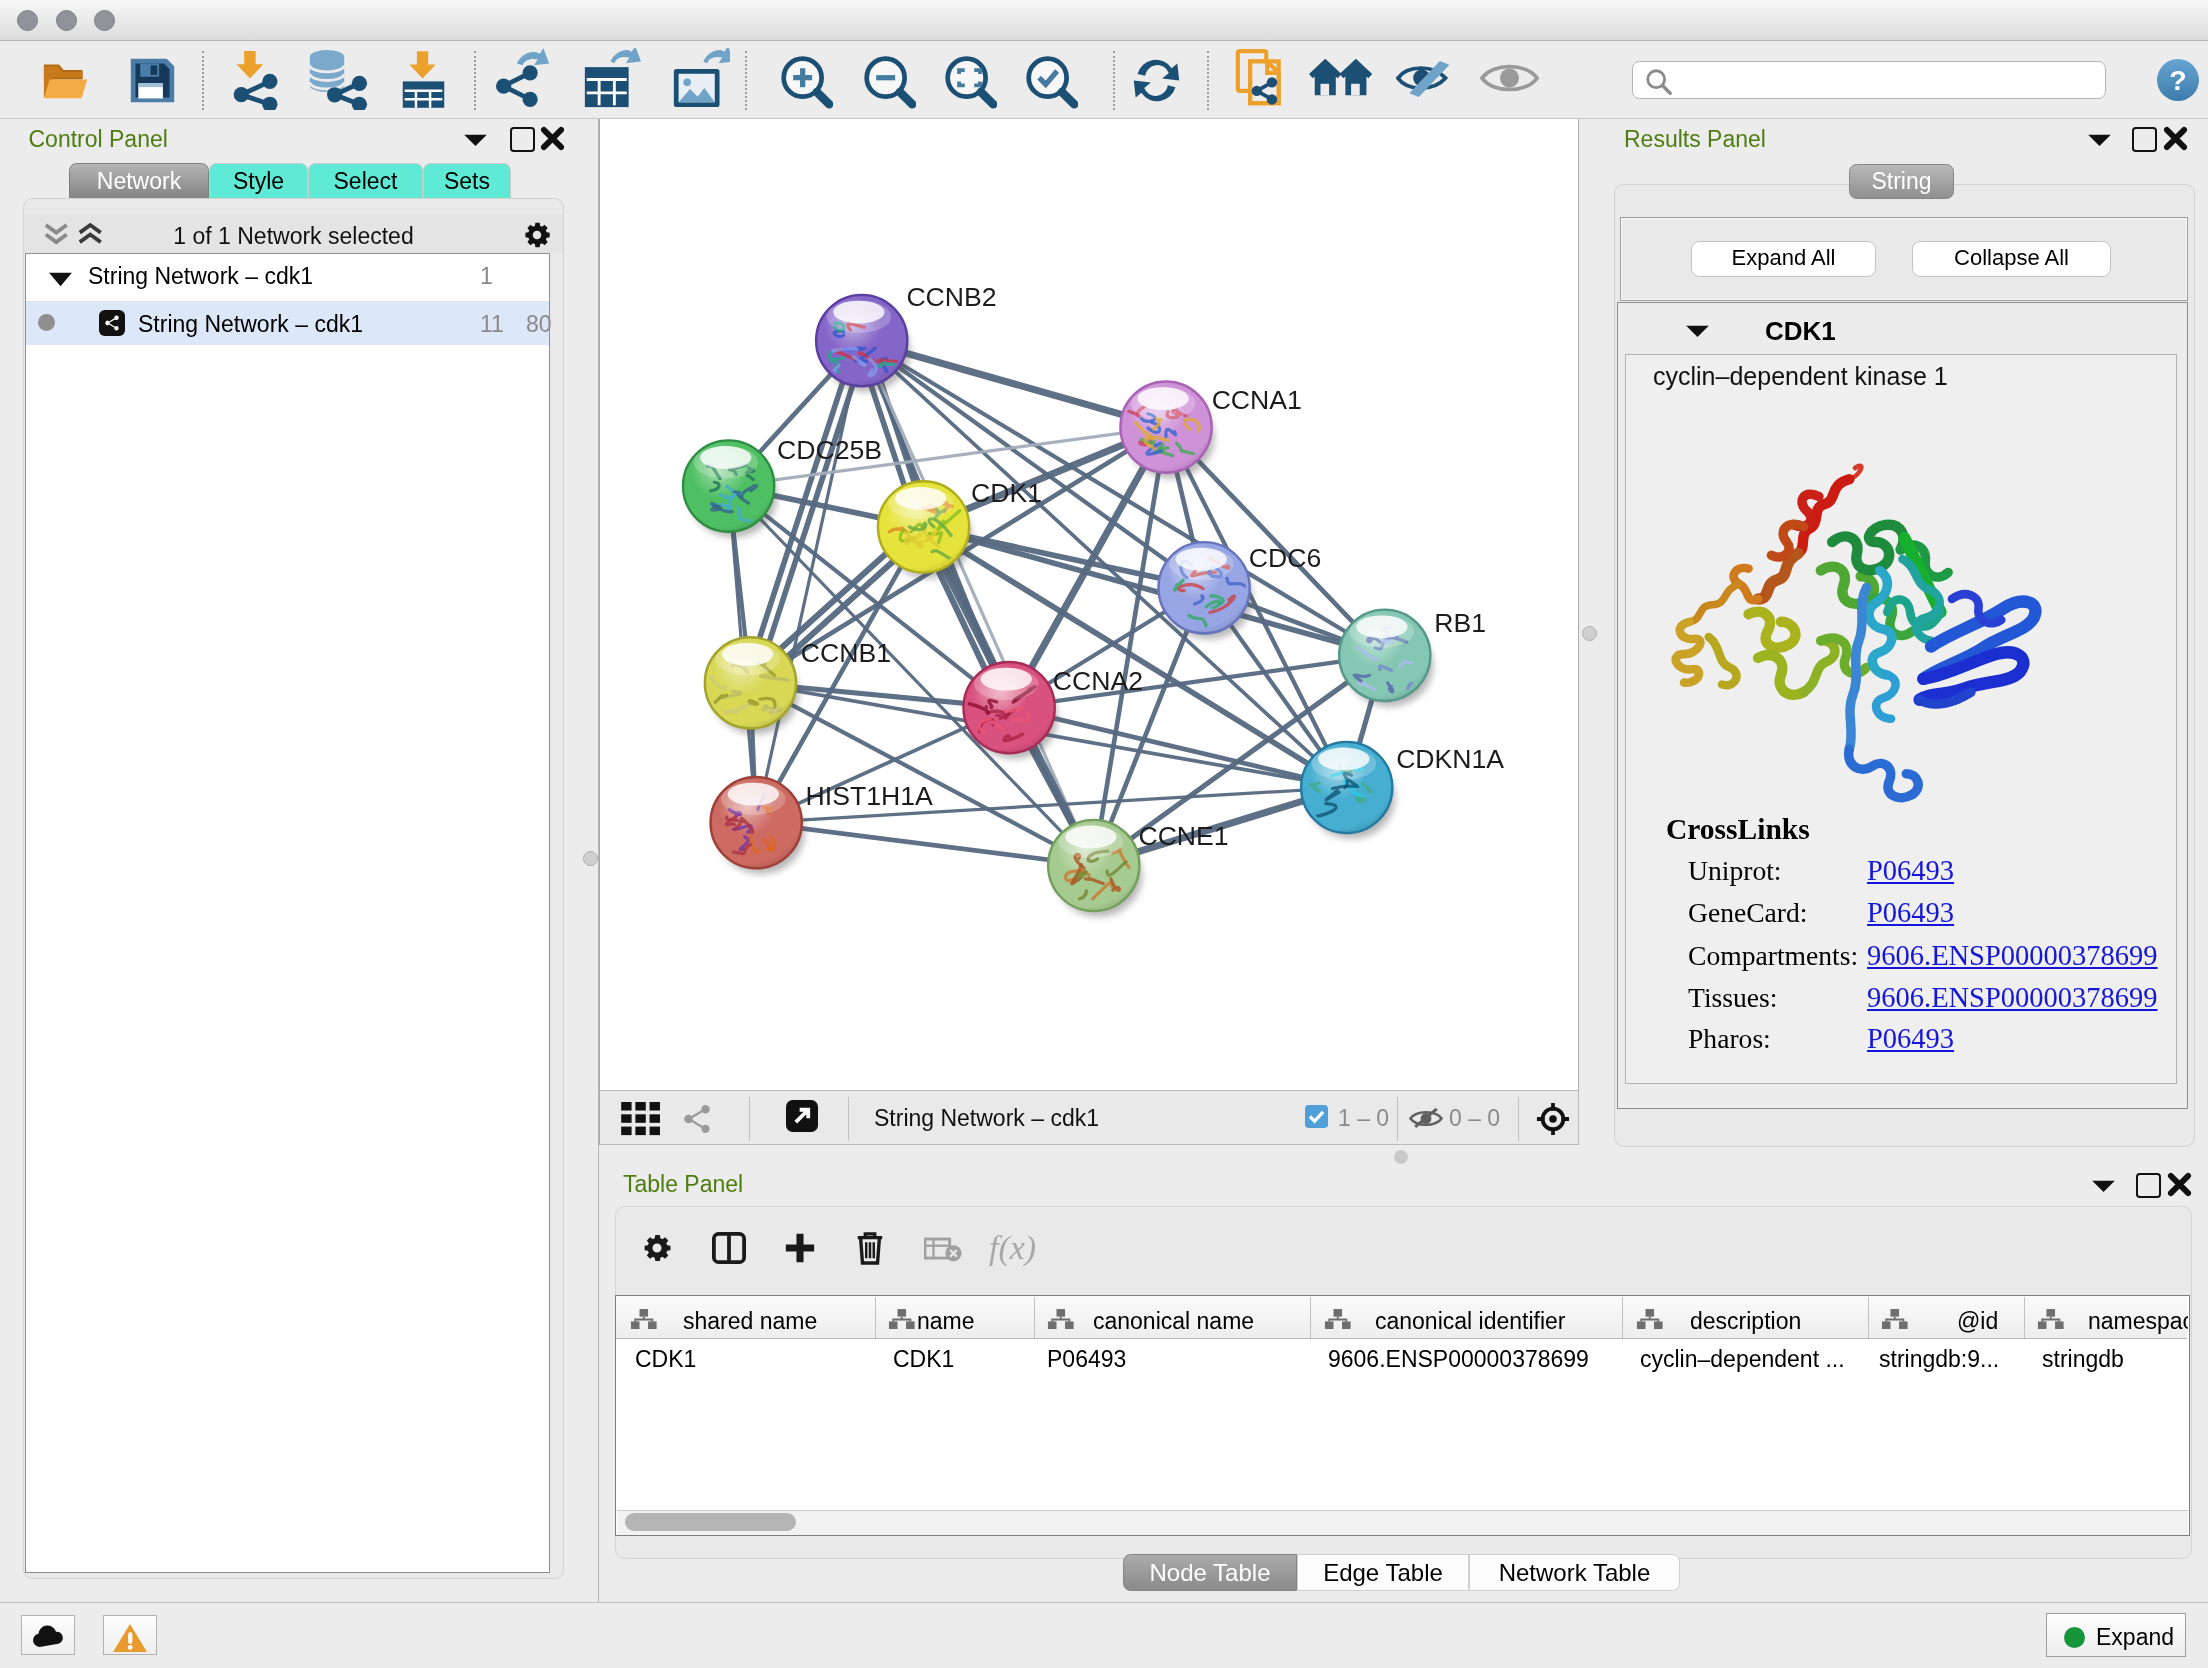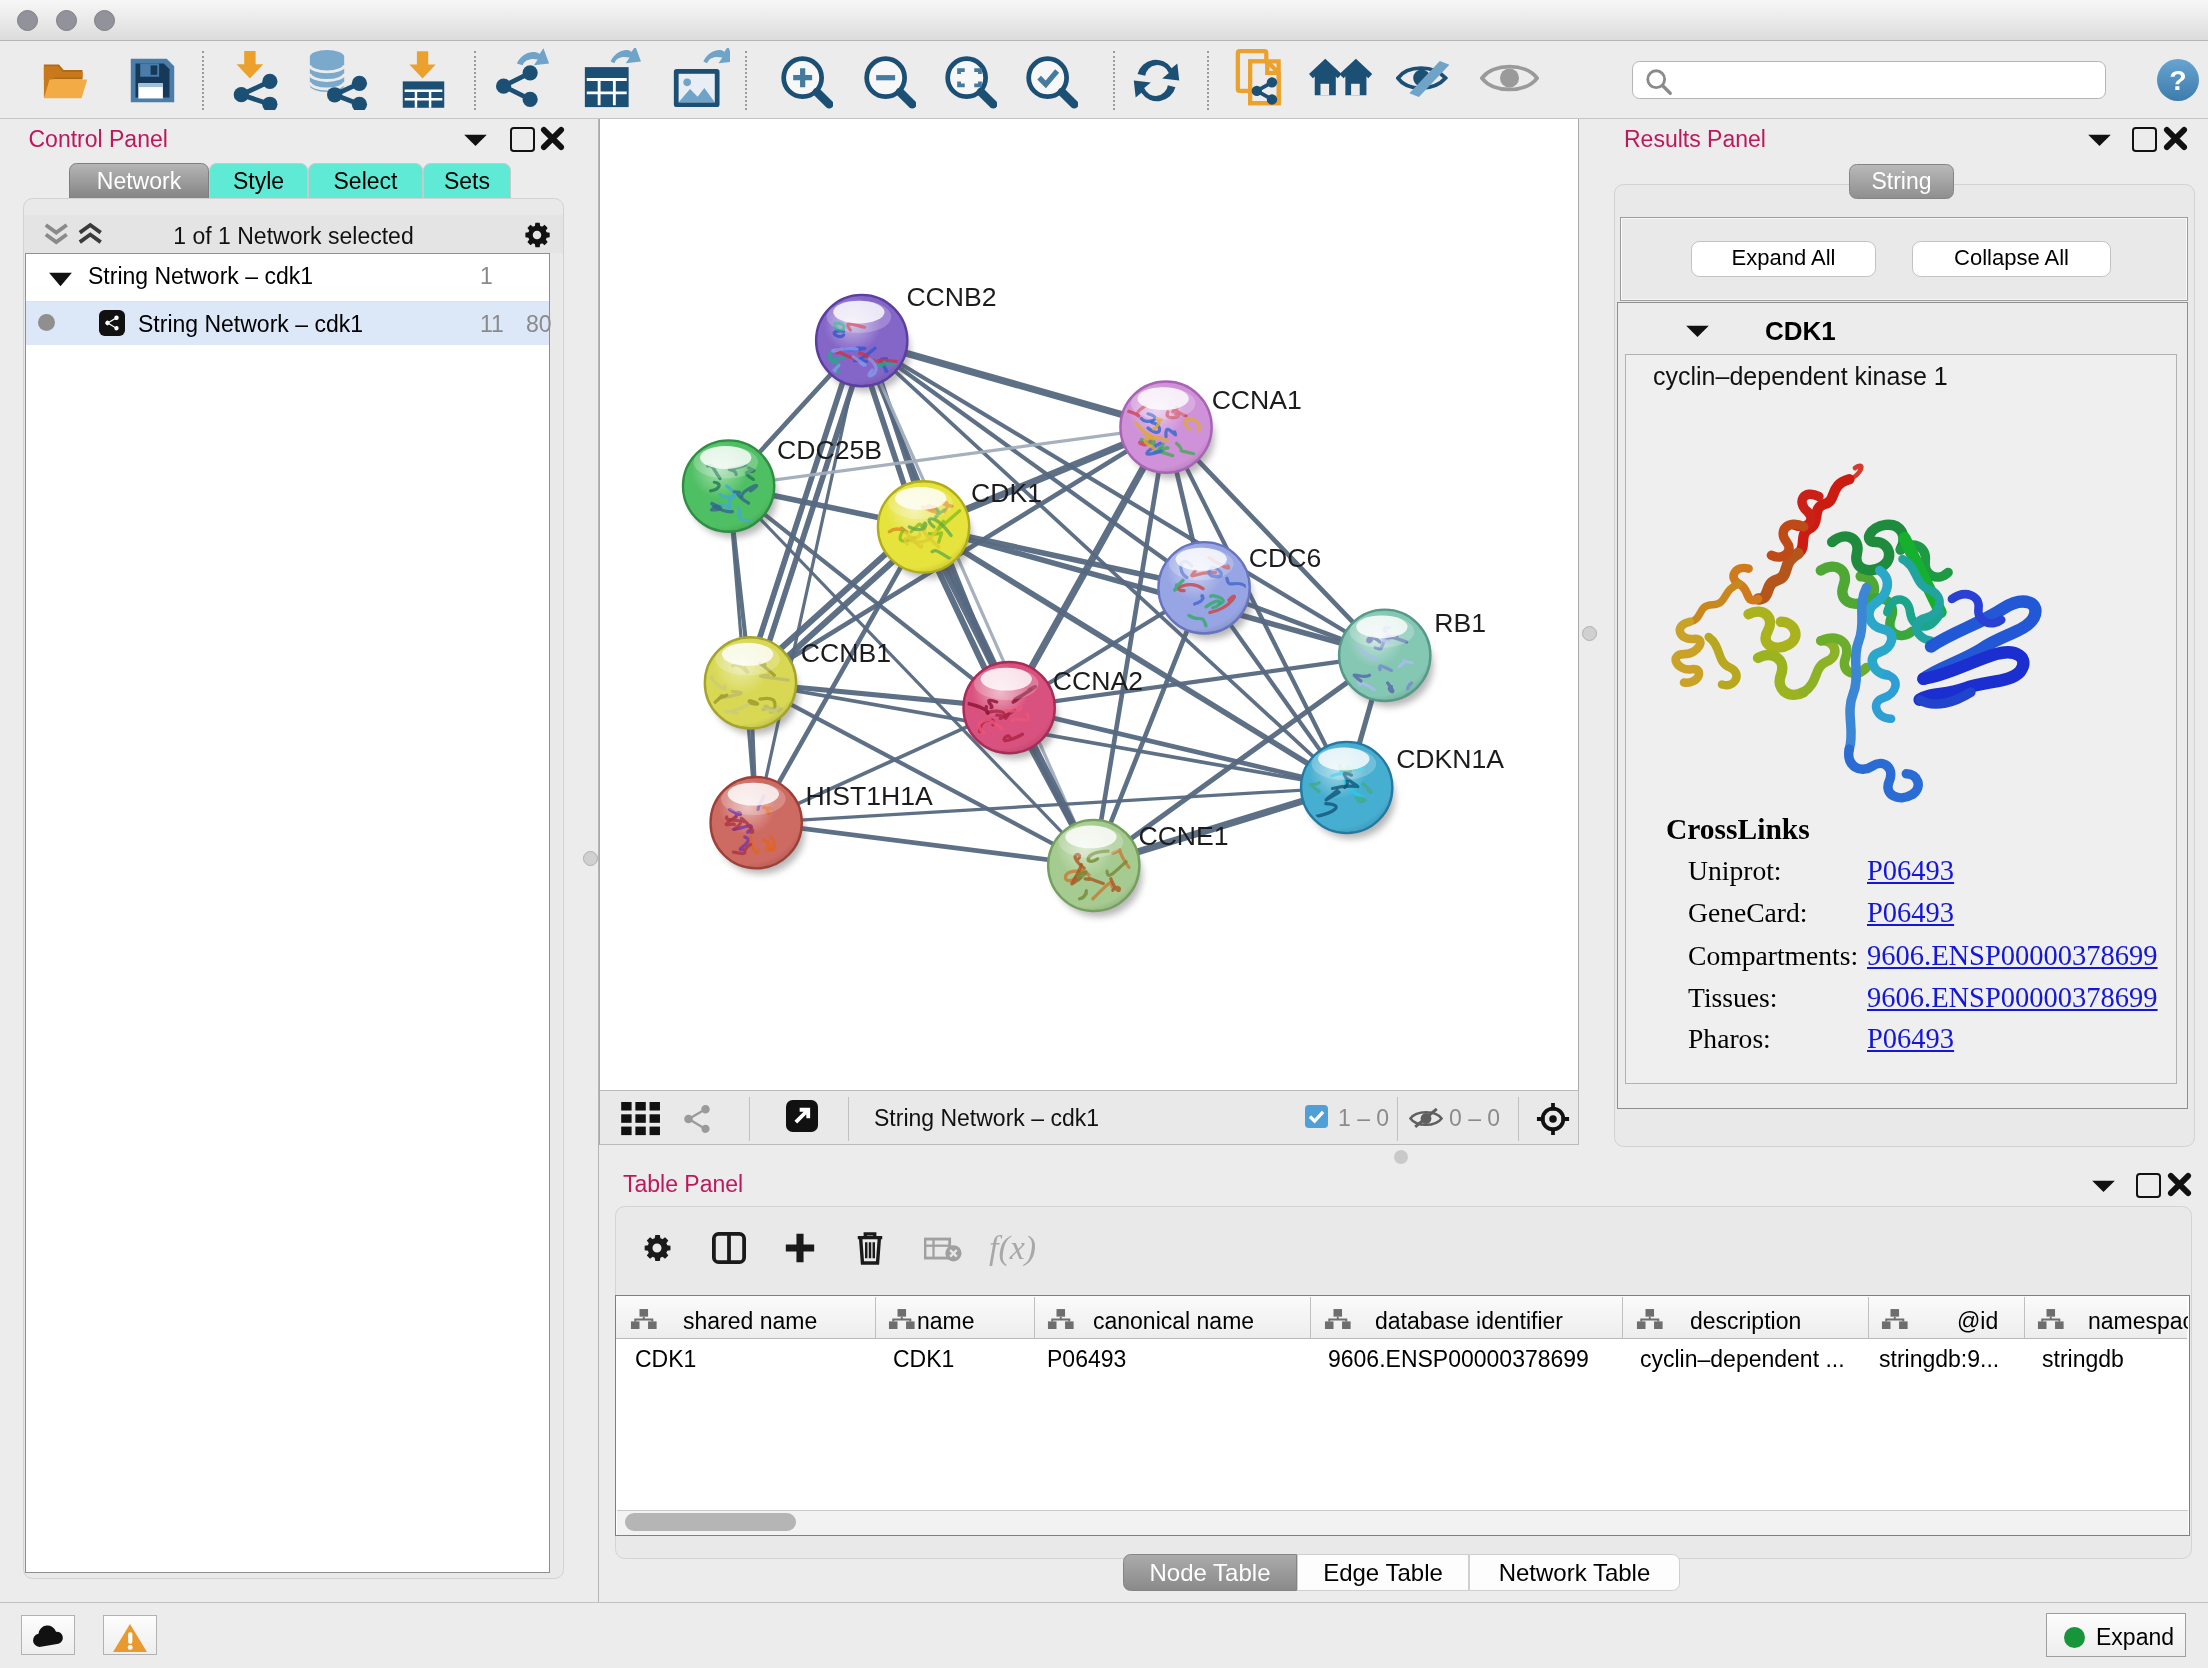--- a/index.html
+++ b/index.html
@@ -12,21 +12,21 @@
   .tl{position:absolute;top:9.5px;width:21px;height:21px;border-radius:50%;
     background:#92929a;border:1px solid #7d7d85;box-sizing:border-box;}
   #title{position:absolute;top:5.7px;left:0;width:2208px;text-align:center;
     font-size:24px;font-weight:600;color:#2e2e2e;}
   
   #toolbar{position:absolute;top:41px;left:0;width:2208px;height:77px;background:#ececec;border-bottom:1px solid #bdbdbd;}
   .tsep{position:absolute;top:9.5px;height:59px;width:0;border-left:2.9px dotted #9b9b9b;}
   #searchbox{position:absolute;left:1632px;top:20px;width:474px;height:38px;background:#fff;
     border:1.9px solid #b5b5b5;border-radius:7.6px;box-sizing:border-box;}
   
-  .ptitle{font-size:23px;color:#be185d;}
+  .ptitle{font-size:23px;color:#4d7c0f;}
   
   #cp-tabs .tab{position:absolute;top:0;height:36px;box-sizing:border-box;border:1px solid #c9c9c9;
      background:#5eead4;color:#000;font-size:23px;text-align:center;line-height:34px;}
   
   #canvas{position:absolute;left:599px;top:119px;width:980px;height:971px;background:#ffffff;
     border-left:1px solid #a9a9a9;border-right:1px solid #a9a9a9;box-sizing:border-box;}
   #netbar{position:absolute;left:599px;top:1090px;width:980px;height:55px;background:#e9e9e9;
     border:1px solid #bbb;border-left:1px solid #a9a9a9;box-sizing:border-box;}
 </style>
 </head>
@@ -786,21 +786,21 @@
           <path d="M14.5 9 v3 M5.5 14 v-2 h18 v2" stroke="#6e6e6e" stroke-width="2" fill="none"></path>
         </svg>
 <div style="position:absolute;left:476px;top:10.5px;font-size:23px;color:#000;">canonical name</div>
 <div style="position:absolute;left:693px;top:0px;width:1px;height:42px;background:#c0c0c0;"></div>
 <svg style="position:absolute;left:707px;top:10.5px;" width="28.5" height="23" fill="#6e6e6e" viewBox="0 0 30 24">
           <rect x="10" y="1" width="9" height="8"></rect>
           <rect x="1" y="14" width="9" height="8"></rect>
           <rect x="19" y="14" width="9" height="8"></rect>
           <path d="M14.5 9 v3 M5.5 14 v-2 h18 v2" stroke="#6e6e6e" stroke-width="2" fill="none"></path>
         </svg>
-<div style="position:absolute;left:758px;top:10.5px;font-size:23px;color:#000;">database identifier</div>
+<div style="position:absolute;left:758px;top:10.5px;font-size:23px;color:#000;">canonical identifier</div>
 <div style="position:absolute;left:1005px;top:0px;width:1px;height:42px;background:#c0c0c0;"></div>
 <svg style="position:absolute;left:1019px;top:10.5px;" width="28.5" height="23" fill="#6e6e6e" viewBox="0 0 30 24">
           <rect x="10" y="1" width="9" height="8"></rect>
           <rect x="1" y="14" width="9" height="8"></rect>
           <rect x="19" y="14" width="9" height="8"></rect>
           <path d="M14.5 9 v3 M5.5 14 v-2 h18 v2" stroke="#6e6e6e" stroke-width="2" fill="none"></path>
         </svg>
 <div style="position:absolute;left:1073px;top:10.5px;font-size:23px;color:#000;">description</div>
 <div style="position:absolute;left:1251px;top:0px;width:1px;height:42px;background:#c0c0c0;"></div>
 <svg style="position:absolute;left:1264px;top:10.5px;" width="28.5" height="23" fill="#6e6e6e" viewBox="0 0 30 24">

